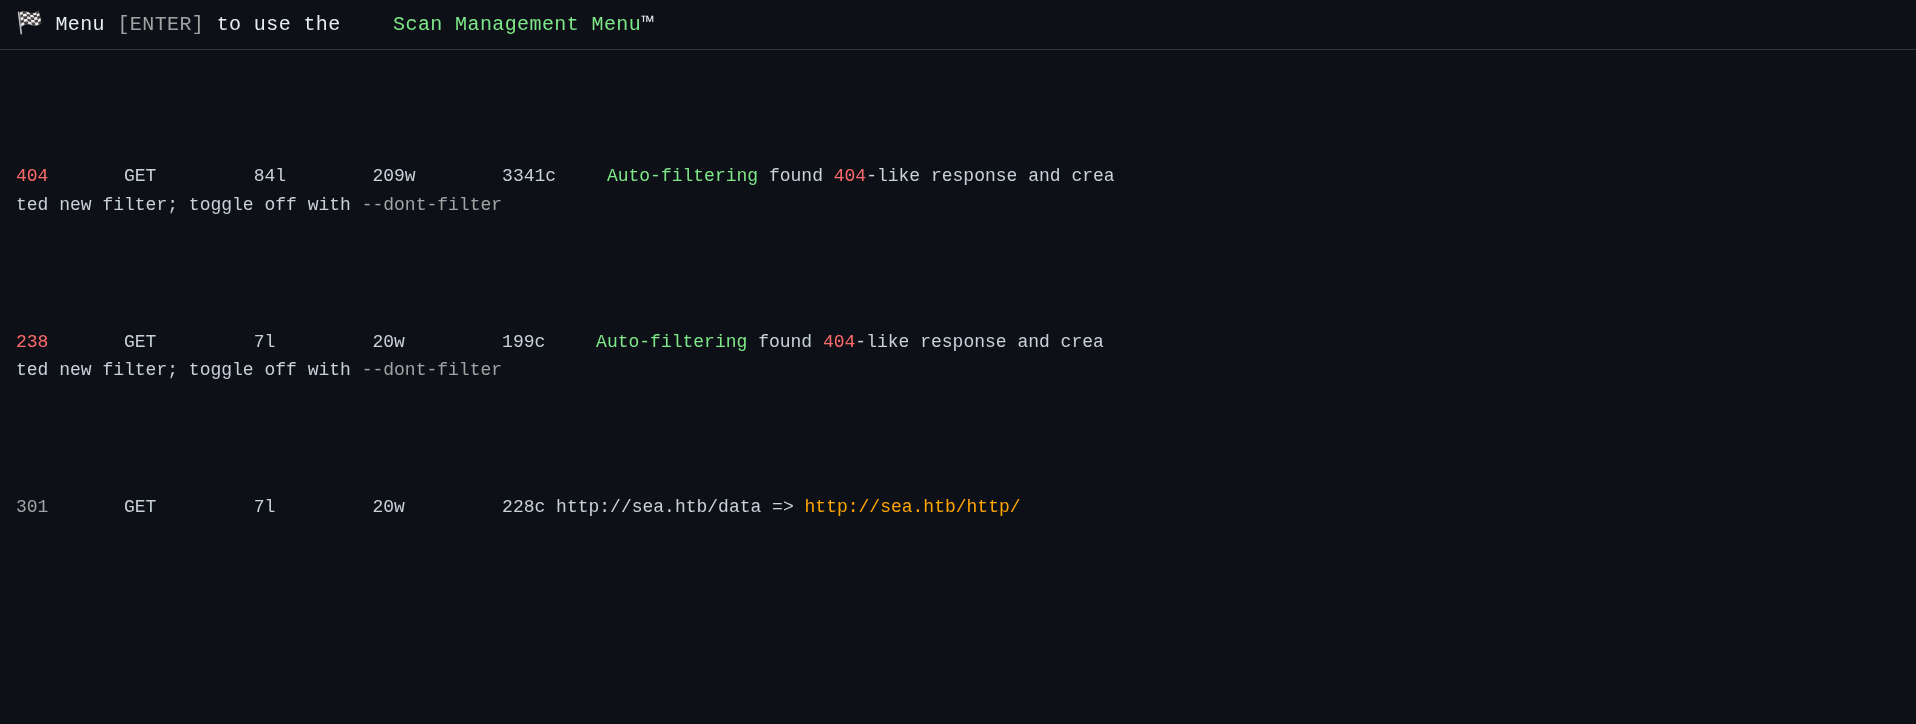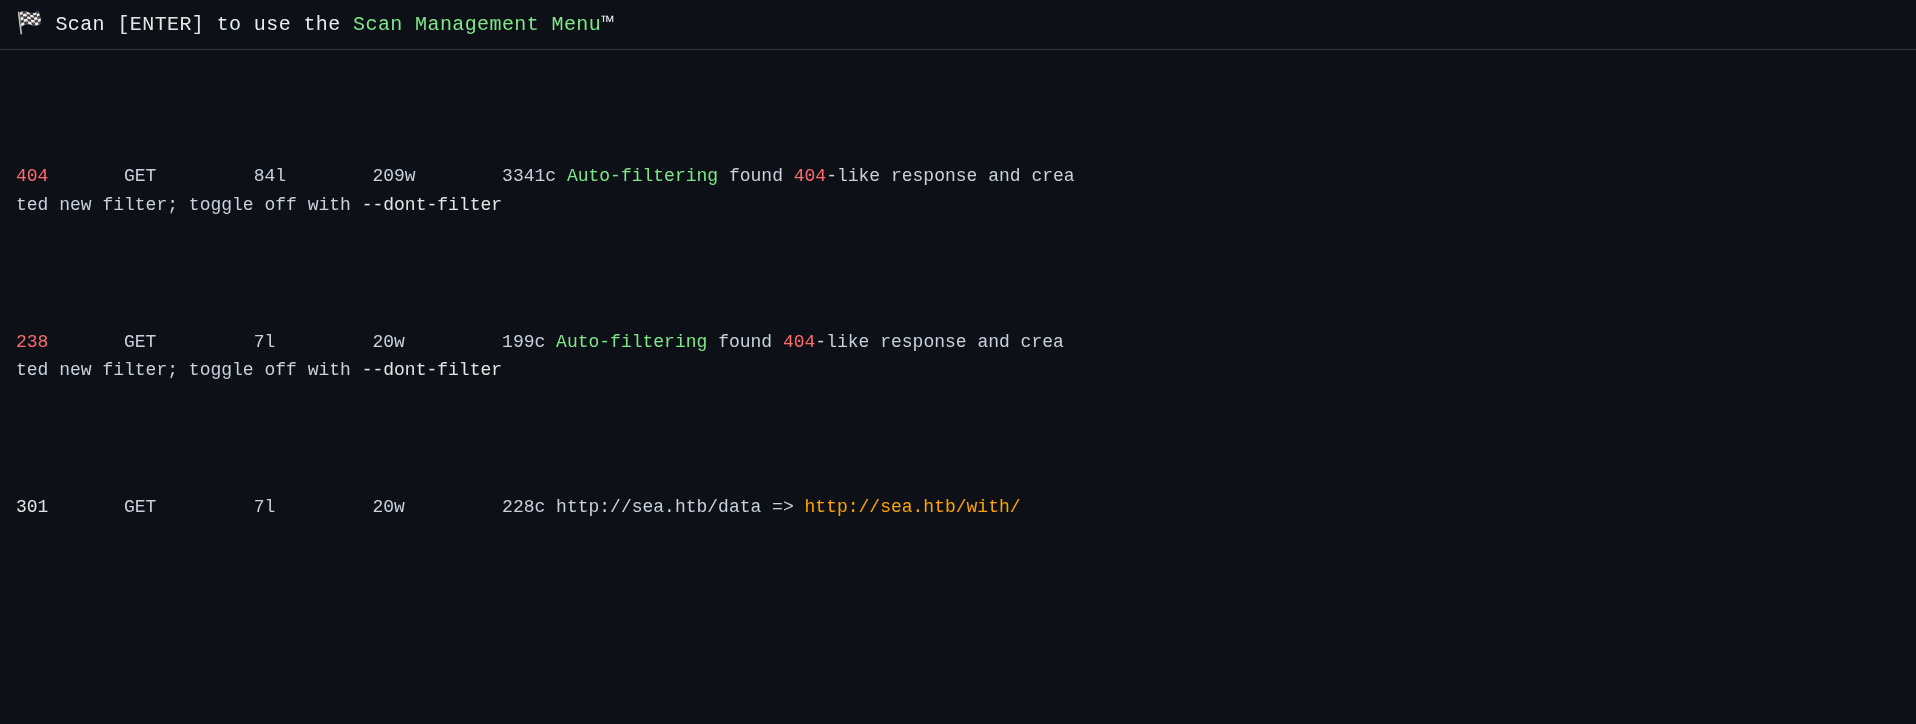--- a/index.html
+++ b/index.html
@@ -37,25 +37,26 @@
       margin-right: 12px;
     }
 
     .header-text {
       color: #e6edf3;
       font-size: 20px;
       letter-spacing: 0.02em;
     }
 
     .color-yellow {
-      color: #e5e5e5;
+      color: #a3a3a3;
     }
 
     .color-green {
       color: #7ee787;
+      margin-left: 40px;
     }
 
     .color-red {
       color: #ff6b6b;
     }
 
     .color-orange-link {
       color: #ffa500;
     }
 
@@ -75,36 +76,36 @@
     }
   </style>
 </head>
 <body>
 
 <div class="terminal">
 
   <div class="header-bar">
     <span class="flag-icon">🏁</span>
     <span class="header-text">
-      <span>Scan </span><span class="color-yellow">[ENTER]</span><span> to use the </span><span class="color-green">Scan Management Menu</span><span>™</span>
+      <span>Menu </span><span class="color-yellow">[ENTER]</span><span> to use the </span><span class="color-green">Scan Management Menu</span><span>™</span>
     </span>
   </div>
 
   <div class="content">
 
     
     <span class="log-line"><span class="color-red">404</span>       GET         84l        209w        3341c <span class="color-green">Auto-filtering</span> found <span class="color-red">404</span>-like response and crea
 ted new filter; toggle off with <span class="color-yellow">--dont-filter</span></span>
 
     
     <span class="log-line"><span class="color-red">238</span>       GET         7l         20w         199c <span class="color-green">Auto-filtering</span> found <span class="color-red">404</span>-like response and crea
 ted new filter; toggle off with <span class="color-yellow">--dont-filter</span></span>
 
     
-    <span class="log-line"><span class="color-yellow">301</span>       GET         7l         20w         228c http://sea.htb/data =&gt; <span class="color-orange-link">http://sea.htb/with/</span></span>
+    <span class="log-line"><span class="color-yellow">301</span>       GET         7l         20w         228c http://sea.htb/data =&gt; <span class="color-orange-link">http://sea.htb/http/</span></span>
 
     
 
     
     
 
     
     
 
     

